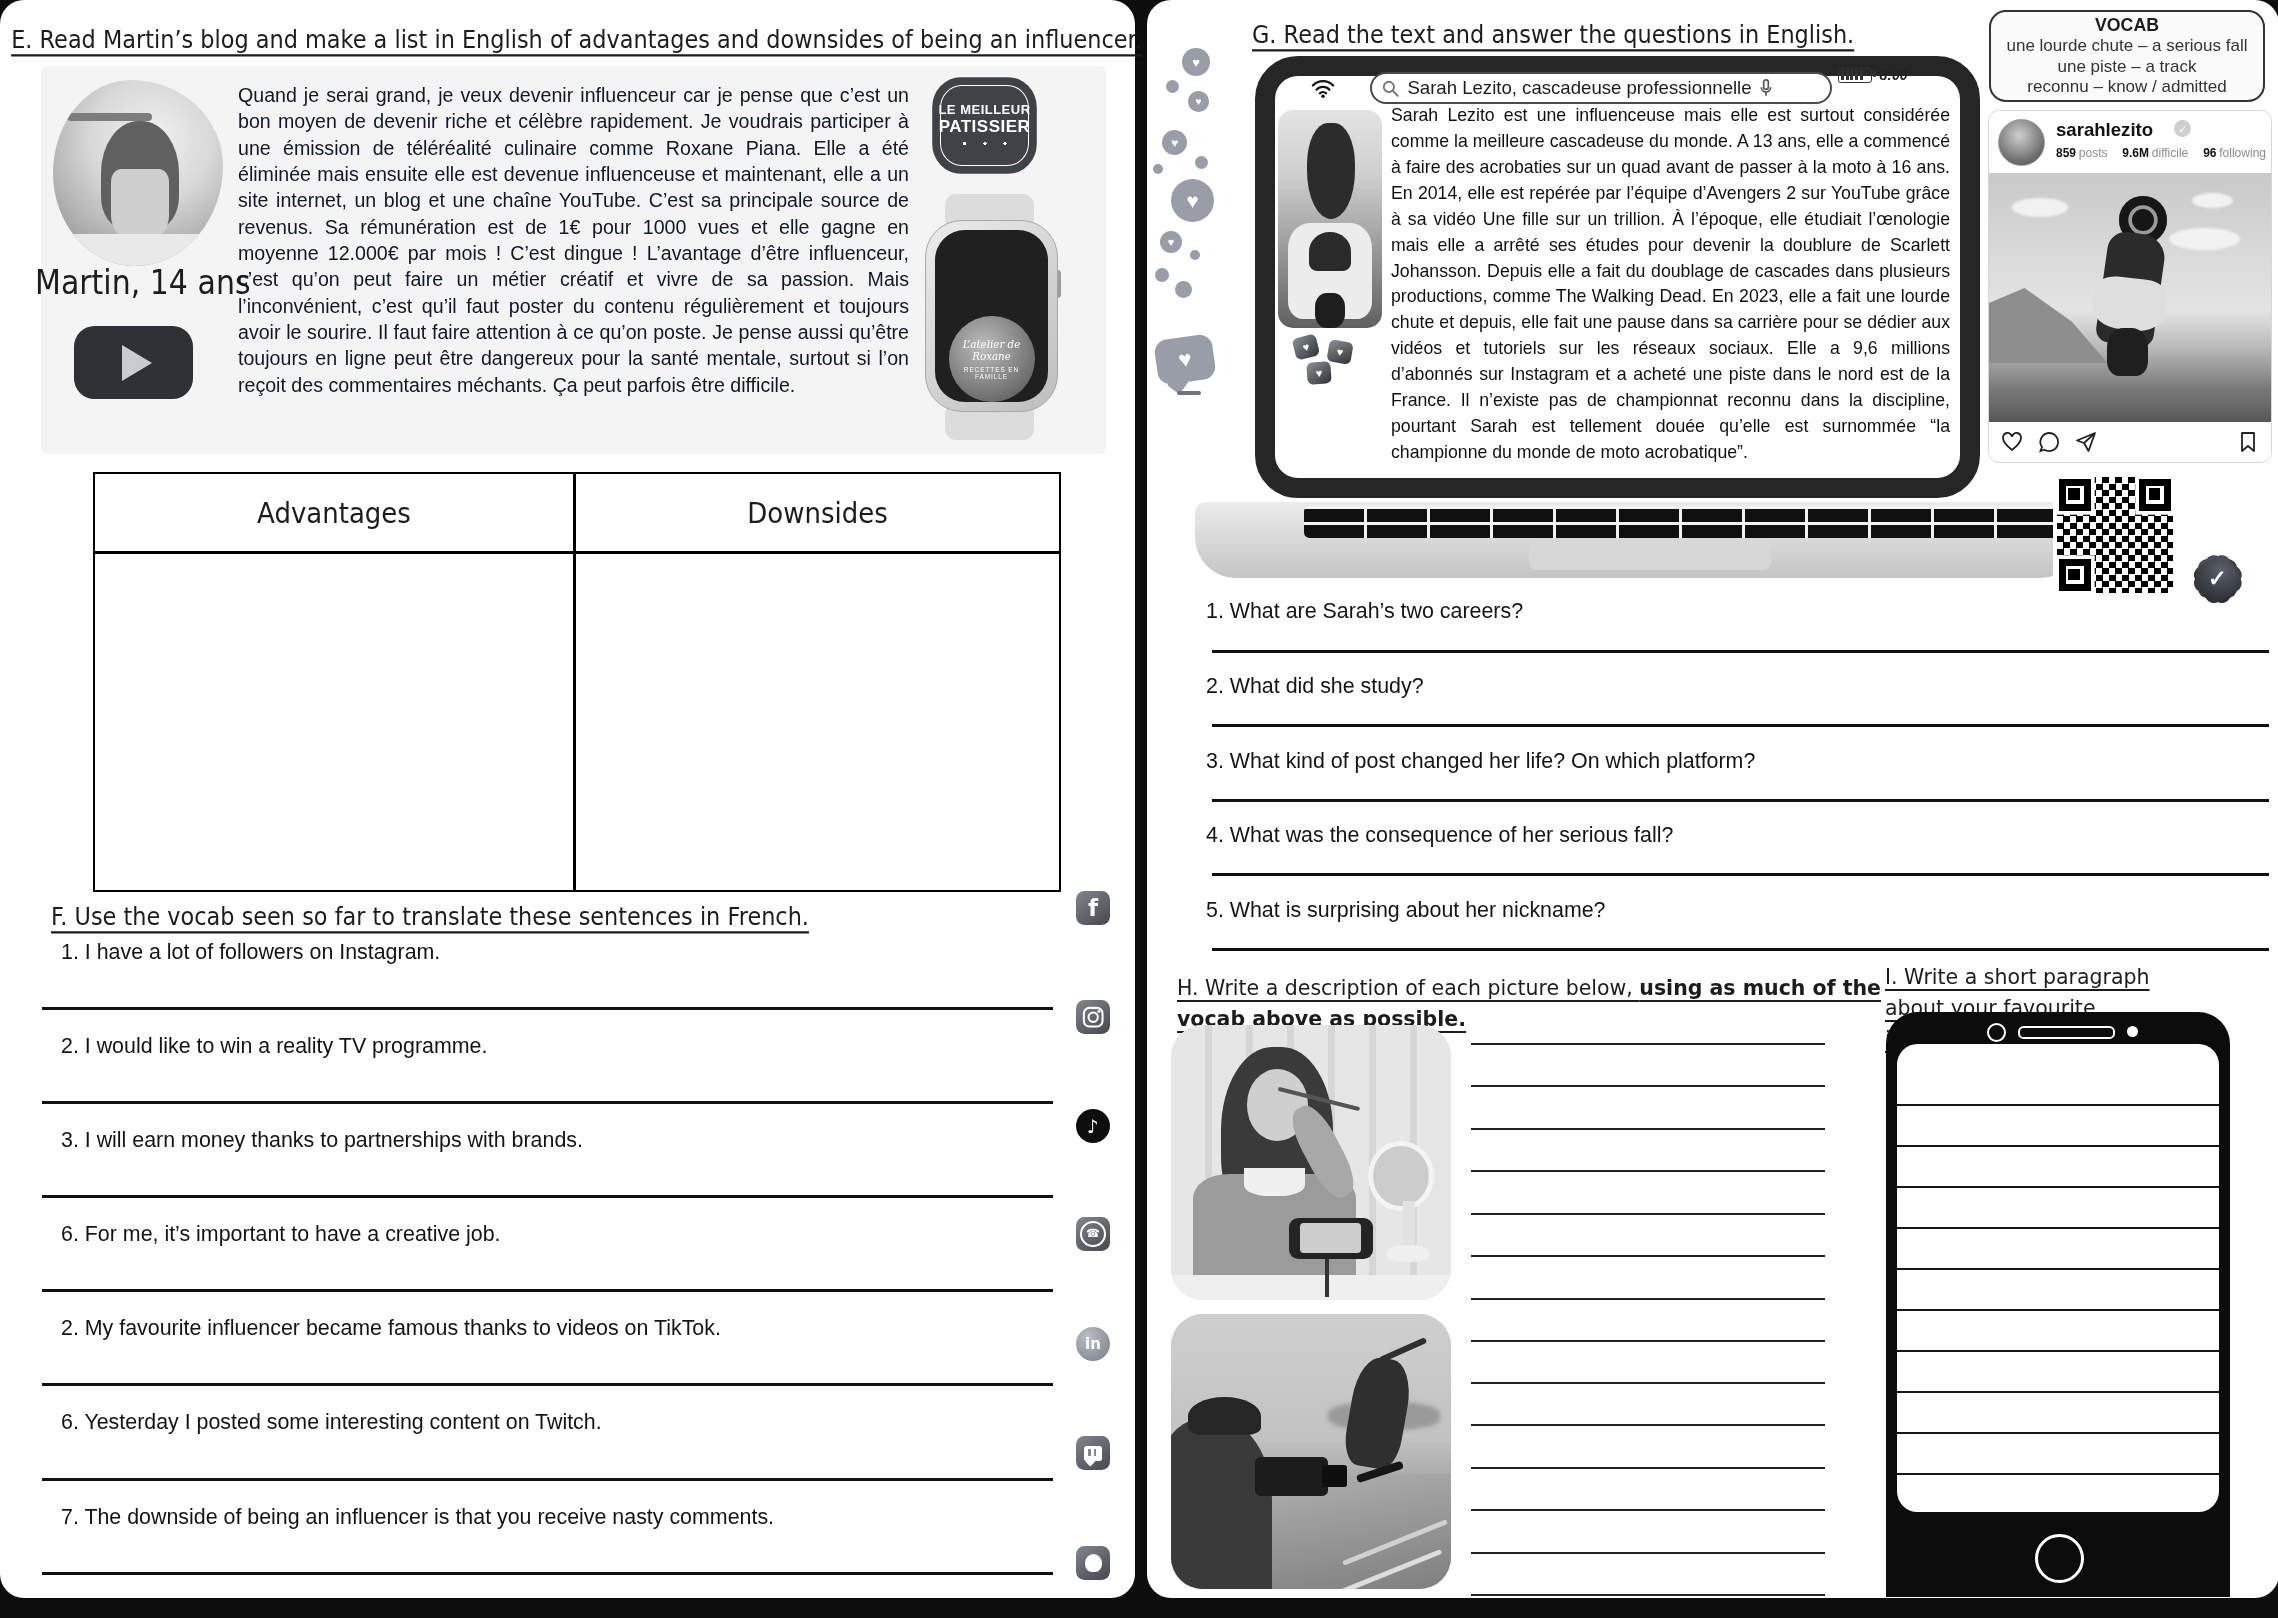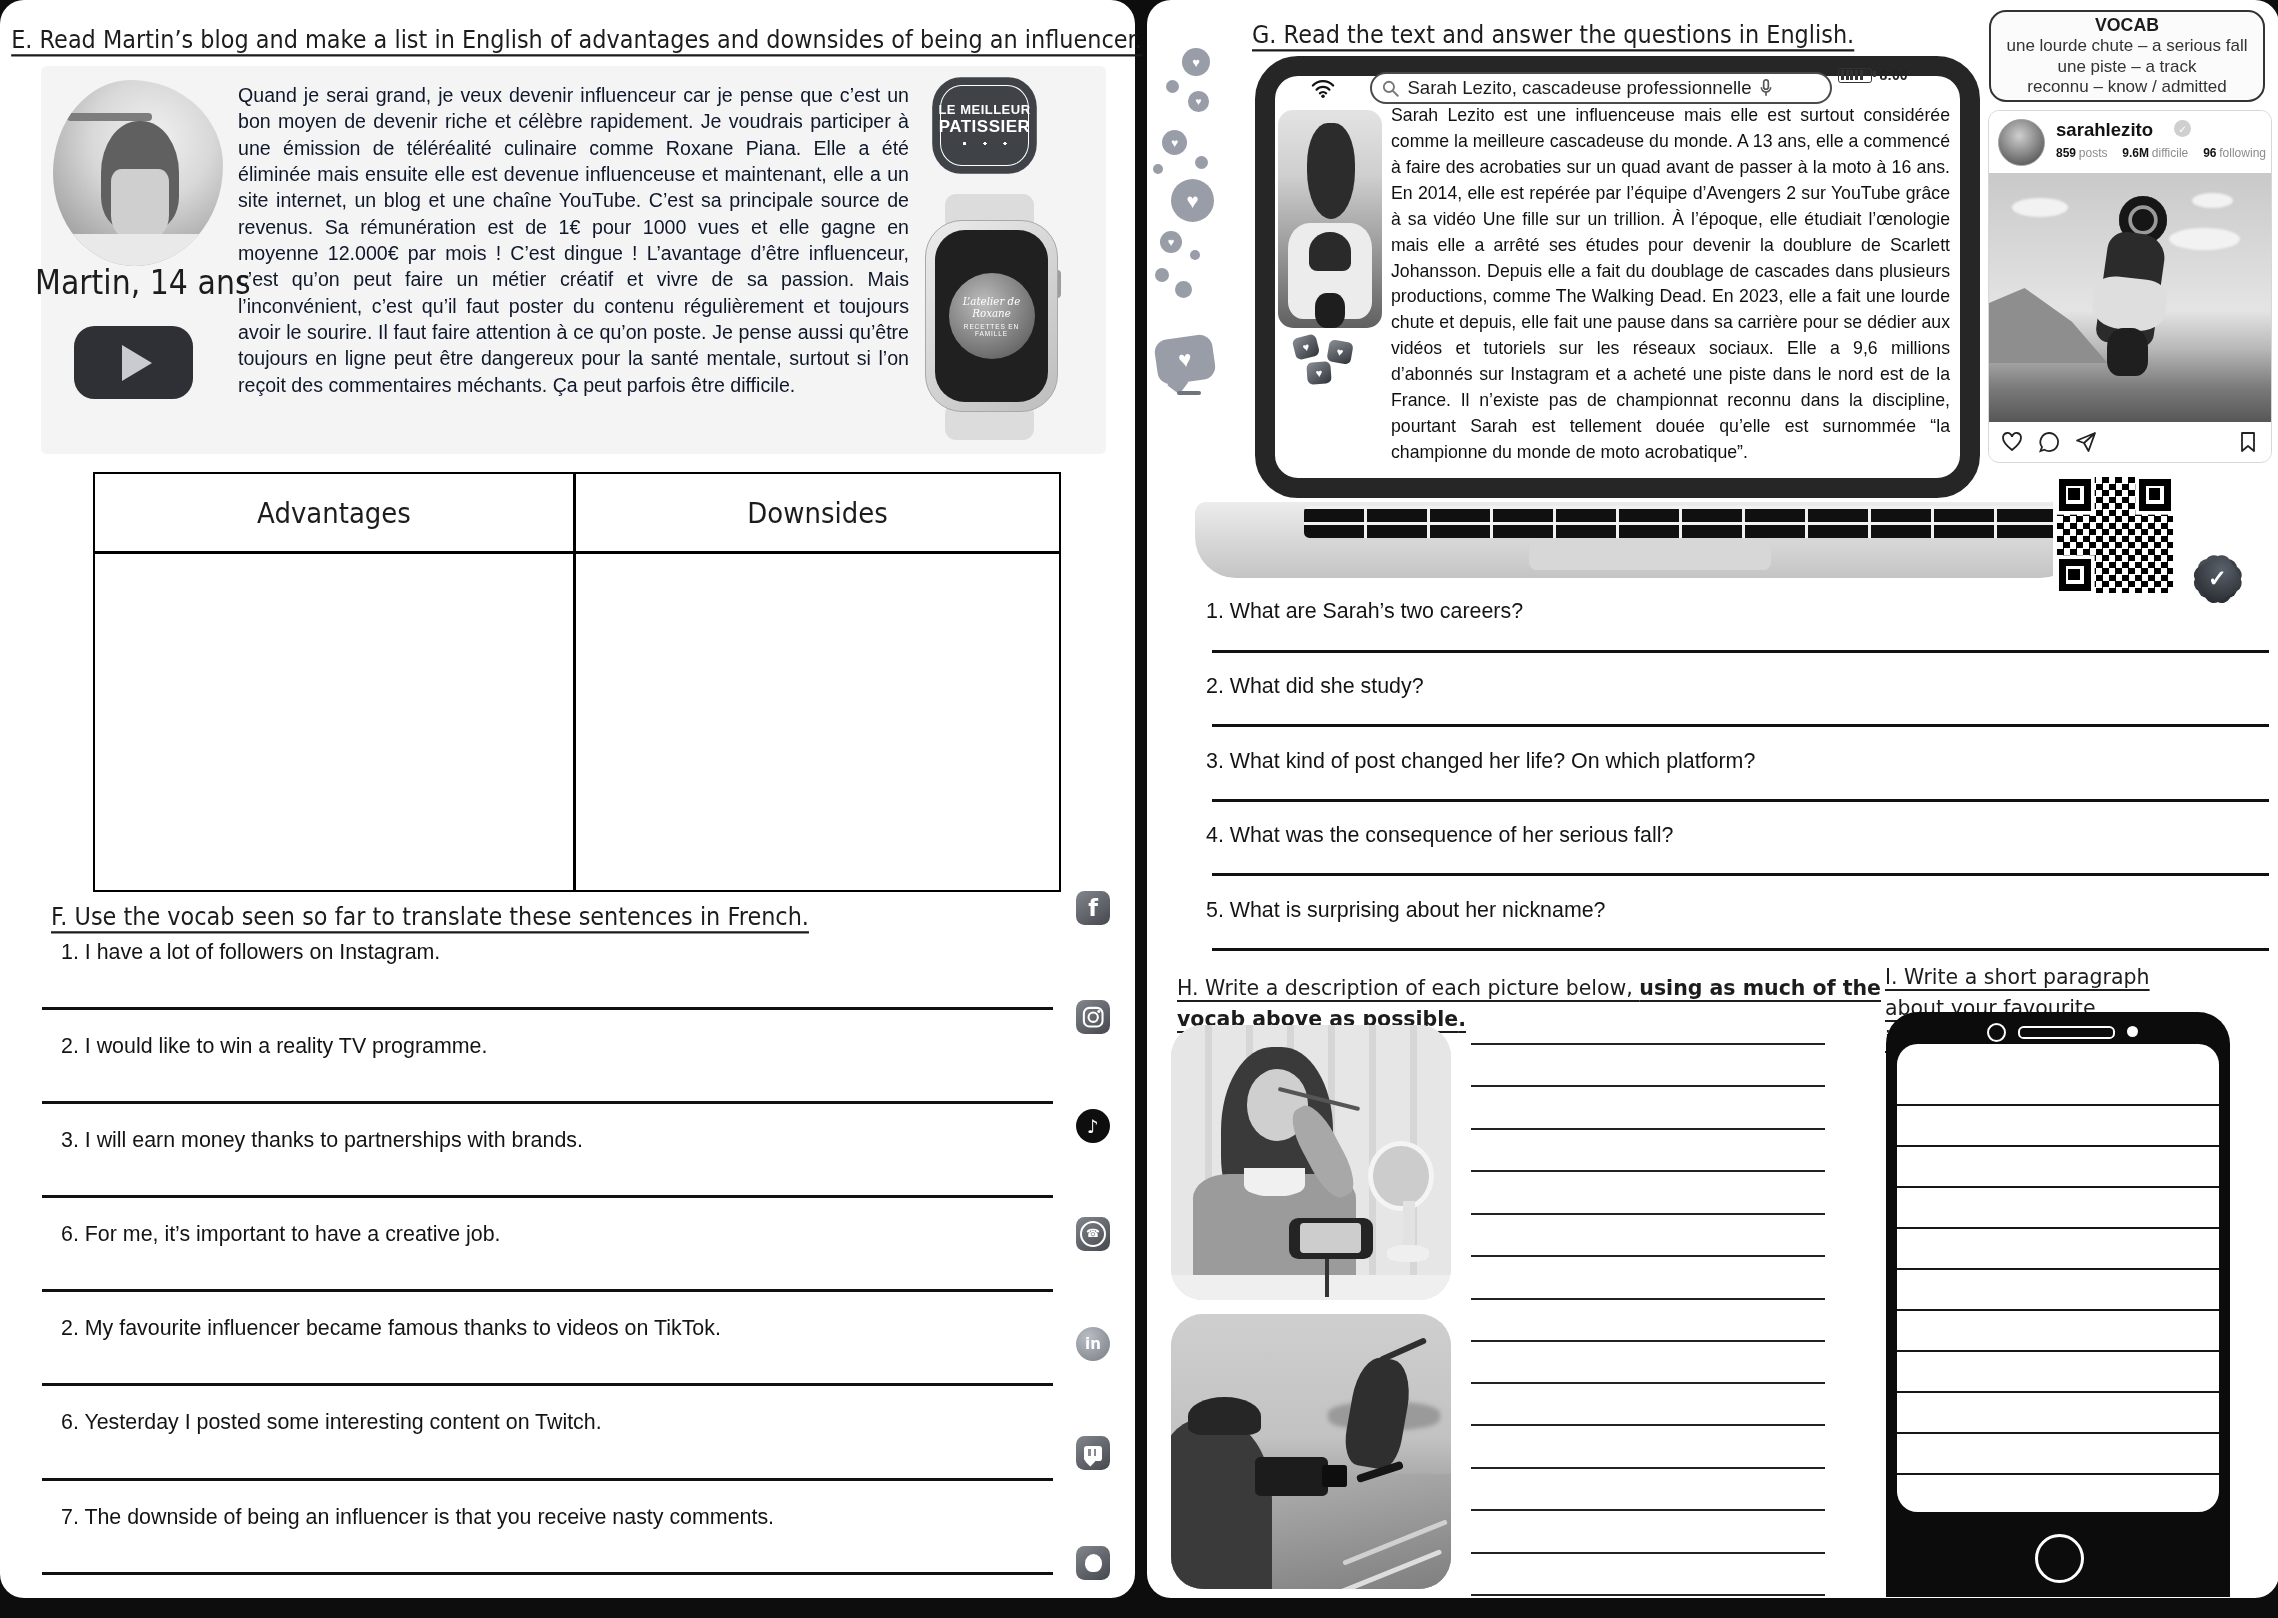--- a/index.html
+++ b/index.html
@@ -42,21 +42,21 @@
   .pastry-badge .orn{position:relative;width:56px;height:8.4px;margin-top:2.8px;
     background:radial-gradient(circle 2.8px at 7.5px 3.7px,#fff 55%,transparent 60%),
                radial-gradient(circle 2.8px at 28px 3.7px,#fff 55%,transparent 60%),
                radial-gradient(circle 2.8px at 48px 3.7px,#fff 55%,transparent 60%);}
   .watch-band{left:945px;top:194px;width:89px;height:37px;background:#dcdcdc;border-radius:11.2px;}
   .watch-band.bot{top:403px;}
   .watch-body{left:925px;top:220px;width:131px;height:190px;background:linear-gradient(135deg,#ececec,#bdbdbd);
     border-radius:37px;border:1.9px solid #a8a8a8;}
   .watch-crown{left:1053px;top:270px;width:7.5px;height:28px;background:#9d9d9d;border-radius:3.7px;}
   .watch-screen{position:absolute;inset:9.3px;background:#202020;border-radius:30px;overflow:hidden;
-    display:flex;flex-direction:column;align-items:center;justify-content:center;}
+    display:flex;flex-direction:column;align-items:center;justify-content:flex-end;}
   .watch-face{width:86px;height:86px;border-radius:50%;
     background:radial-gradient(circle at 40% 35%,#bdbdbd,#6f6f6f 70%,#4a4a4a);
     display:flex;flex-direction:column;align-items:center;justify-content:center;color:#fff;text-align:center;}
   .watch-script{font-family:"DejaVu Serif",serif;font-style:italic;font-size:10.3px;}
   .watch-arc{font-size:6.5px;letter-spacing:0.9px;margin-top:3.7px;}
 
   .vtable{left:93px;top:472px;width:964px;height:416px;border:2.8px solid #000;}
   .vtable .vline{position:absolute;left:478px;top:0;width:2.8px;height:100%;background:#000;}
   .vtable .hline{position:absolute;left:0;top:77px;width:100%;height:2.8px;background:#000;}
   .vtable .hdr{position:absolute;top:0;height:77px;display:flex;align-items:center;justify-content:center;
@@ -329,21 +329,21 @@
 
   <div class="abs laptop-screen"></div>
   <div class="abs" style="left:164px;top:78px;">
     <svg class="wifi-svg" width="24" height="20.5" viewBox="0 0 26 22">
       <path d="M2 8 a15 15 0 0 1 22 0" fill="none" stroke="#111" stroke-width="2.4" stroke-linecap="round"></path>
       <path d="M6 12.5 a9.5 9.5 0 0 1 14 0" fill="none" stroke="#111" stroke-width="2.4" stroke-linecap="round"></path>
       <path d="M9.6 16.5 a5 5 0 0 1 6.8 0" fill="none" stroke="#111" stroke-width="2.4" stroke-linecap="round"></path>
       <circle cx="13" cy="19.6" r="1.9" fill="#111"></circle>
     </svg>
   </div>
-  <div class="abs" style="left:691px;top:67px;display:flex;align-items:center;gap:7.5px;">
+  <div class="abs" style="left:691px;top:67px;display:flex;align-items:center;gap:7.5px;font-style:italic;">
     <div class="battery">
       <div class="fill"></div>
         <div class="nub"></div>
     </div>
     <span class="status-time">8:00</span>
   </div>
 
   <div class="abs search-pill">
     <svg class="mag-svg" width="18.6" height="18.6" viewBox="0 0 20 20">
       <circle cx="8.5" cy="8.5" r="5.5" fill="none" stroke="#777" stroke-width="2"></circle>

